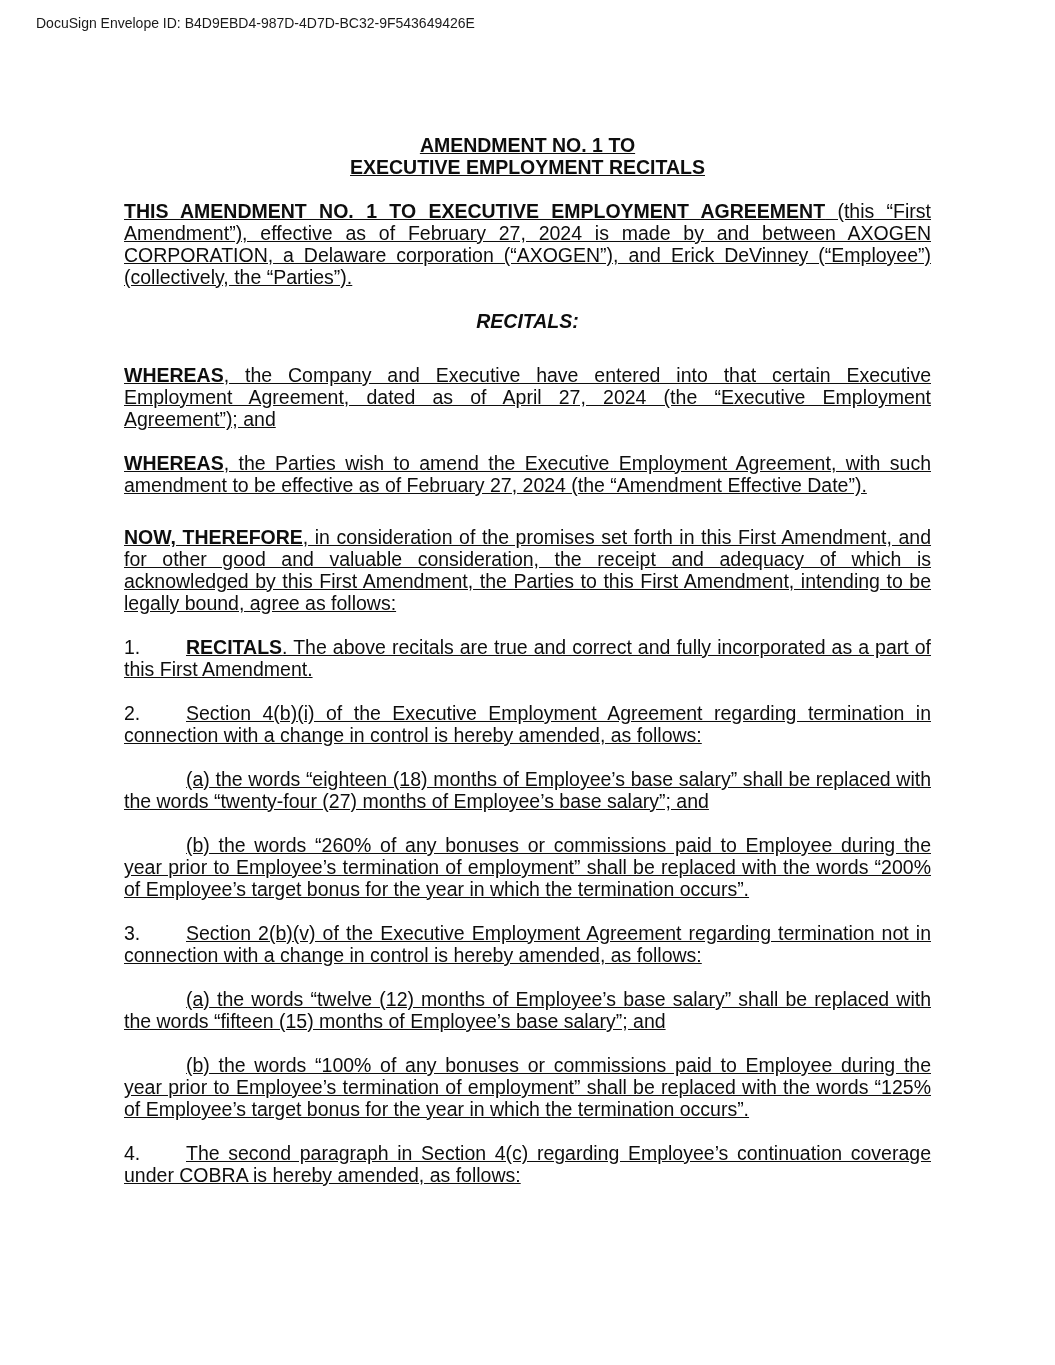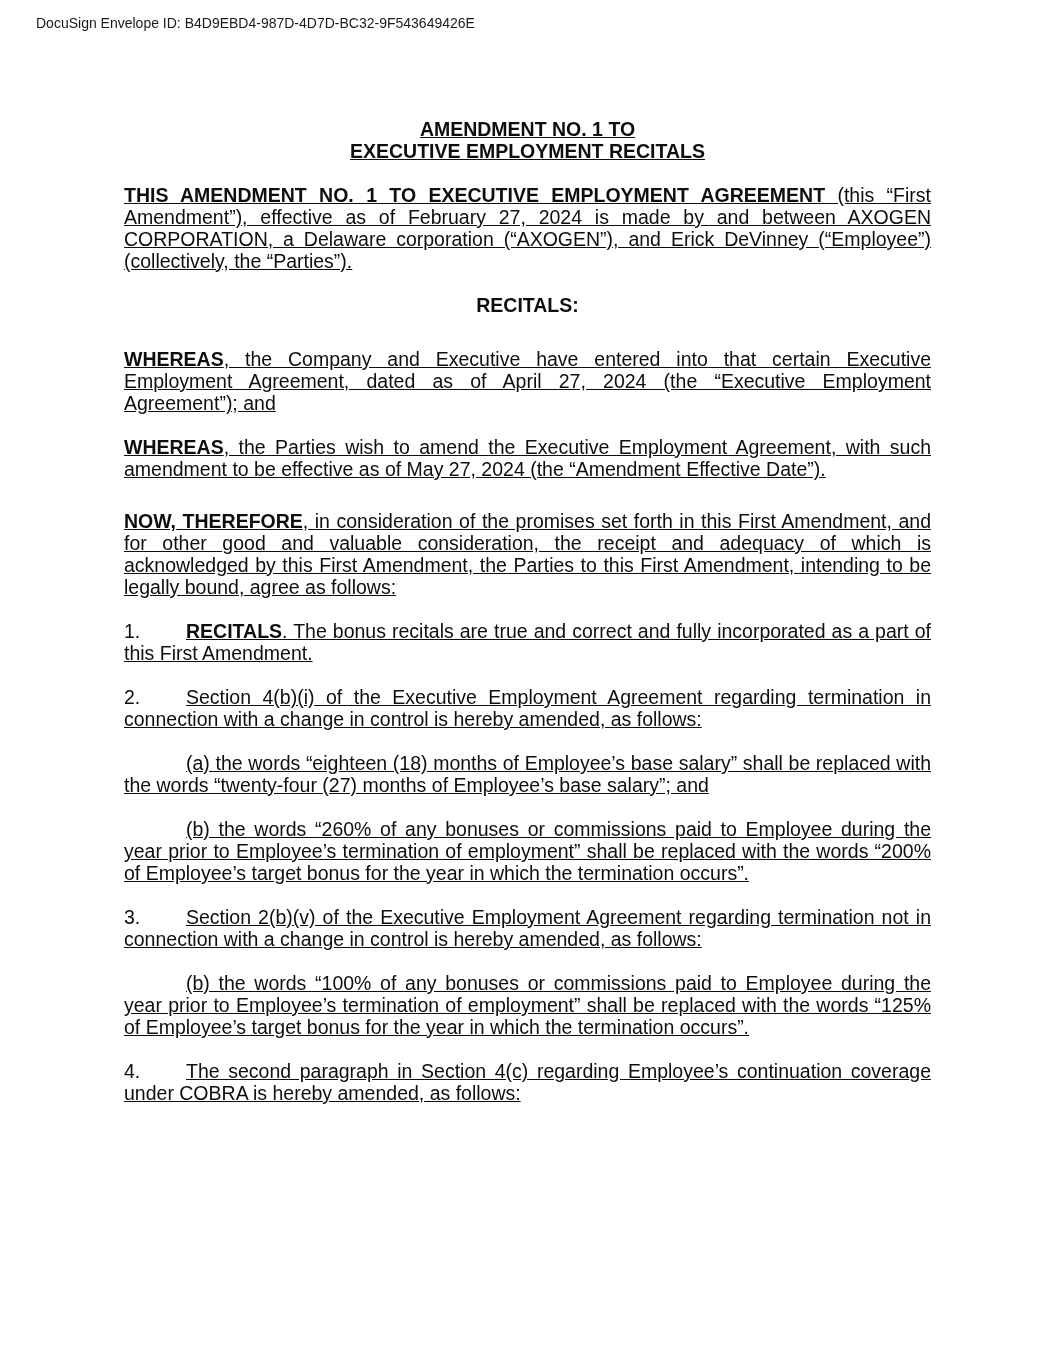--- a/index.html
+++ b/index.html
@@ -21,38 +21,39 @@
     top: 15px;
     left: 36px;
     font-size: 14px;
     line-height: 16px;
     color: #1a1a1a;
     white-space: nowrap;
   }
   .content {
     position: absolute;
     left: 124px;
-    top: 118px;
+    top: 134px;
     width: 807px;
     font-size: 19.5px;
     line-height: 22px;
     text-align: justify;
   }
   .title-block {
     text-align: center;
     font-weight: bold;
     margin: 0 0 22px 0;
   }
   .title-line {
     text-decoration: underline;
   }
   .center-heading {
     text-align: center;
     font-weight: bold;
     margin: 0 0 32px 0;
+    font-style: italic;
   }
   p.para {
     margin: 0 0 22px 0;
     text-decoration: underline;
   }
   p.para.gap-lg {
     margin-bottom: 30px;
   }
   p.first-indent {
     text-indent: 62px;
@@ -77,34 +78,35 @@
       <div class="title-line">AMENDMENT NO. 1 TO</div>
       <div class="title-line">EXECUTIVE EMPLOYMENT RECITALS</div>
     </div>
 
     <p class="para"><b>THIS AMENDMENT NO. 1 TO EXECUTIVE EMPLOYMENT AGREEMENT</b><span> (this “First Amendment”), effective as of February 27, 2024 is made by and between AXOGEN CORPORATION, a Delaware corporation (“AXOGEN”), and Erick DeVinney (“Employee”) (collectively, the “Parties”).</span></p>
 
     <div class="center-heading">RECITALS:</div>
 
     <p class="para"><b>WHEREAS</b><span>, the Company and Executive have entered into that certain Executive Employment Agreement, dated as of April 27, 2024 (the “Executive Employment Agreement”); and</span></p>
 
-    <p class="para gap-lg"><b>WHEREAS</b><span>, the Parties wish to amend the Executive Employment Agreement, with such amendment to be effective as of May 27, 2024 (the “Amendment Effective Date”).</span></p>
+    <p class="para gap-lg"><b>WHEREAS</b><span>, the Parties wish to amend the Executive Employment Agreement, with such amendment to be effective as of February 27, 2024 (the “Amendment Effective Date”).</span></p>
 
     <p class="para"><b>NOW, THEREFORE</b><span>, in consideration of the promises set forth in this First Amendment, and for other good and valuable consideration, the receipt and adequacy of which is acknowledged by this First Amendment, the Parties to this First Amendment, intending to be legally bound, agree as follows:</span></p>
 
-    <p class="para"><span class="num">1.</span><b>RECITALS</b><span>. The bonus recitals are true and correct and fully incorporated as a part of this First Amendment.</span></p>
+    <p class="para"><span class="num">1.</span><b>RECITALS</b><span>. The above recitals are true and correct and fully incorporated as a part of this First Amendment.</span></p>
 
     <p class="para"><span class="num">2.</span><span>Section 4(b)(i) of the Executive Employment Agreement regarding termination in connection with a change in control is hereby amended, as follows:</span></p>
 
     <p class="para first-indent">(a) the words “eighteen (18) months of Employee’s base salary” shall be replaced with the words “twenty-four (27) months of Employee’s base salary”; and</p>
 
     <p class="para first-indent">(b) the words “260% of any bonuses or commissions paid to Employee during the year prior to Employee’s termination of employment” shall be replaced with the words “200% of Employee’s target bonus for the year in which the termination occurs”.</p>
 
     <p class="para"><span class="num">3.</span><span>Section 2(b)(v) of the Executive Employment Agreement regarding termination not in connection with a change in control is hereby amended, as follows:</span></p>
 
+    <p class="para first-indent">(a) the words “twelve (12) months of Employee’s base salary” shall be replaced with the words “fifteen (15) months of Employee’s base salary”; and</p>
 
     <p class="para first-indent">(b) the words “100% of any bonuses or commissions paid to Employee during the year prior to Employee’s termination of employment” shall be replaced with the words “125% of Employee’s target bonus for the year in which the termination occurs”.</p>
 
     <p class="para"><span class="num">4.</span><span>The second paragraph in Section 4(c) regarding Employee’s continuation coverage under COBRA is hereby amended, as follows:</span></p>
 
 
   </div>
 </div>
 
 </body></html>

